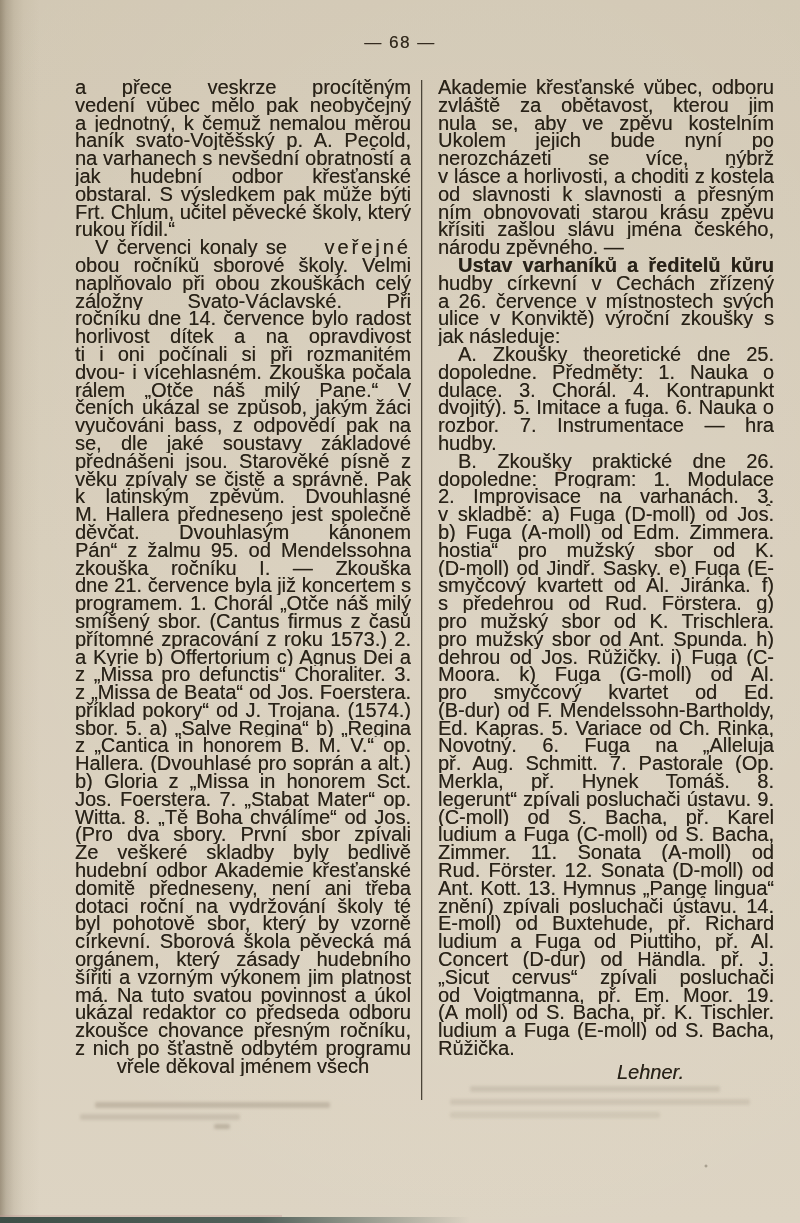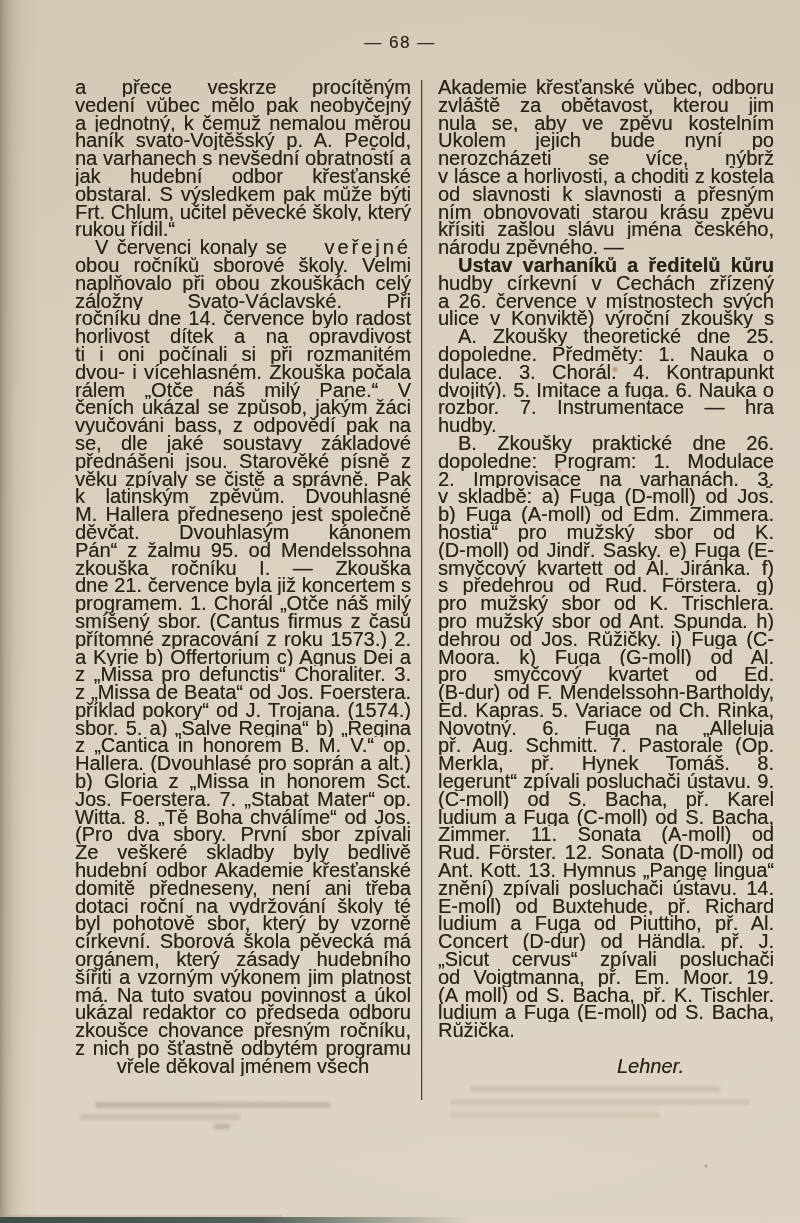--- a/index.html
+++ b/index.html
@@ -149,20 +149,21 @@
       <div class="line"><span>nerozcházeti se více, nýbrž pohromadě zůstati</span></div>
       <div class="line"><span>v lásce a horlivosti, a choditi z kostela do kostela,</span></div>
       <div class="line"><span>od slavnosti k slavnosti a přesným zpěvem církev-</span></div>
       <div class="line"><span>ním obnovovati starou krásu zpěvu posvátného a</span></div>
       <div class="line"><span>křísiti zašlou slávu jména českého, milovaného</span></div>
       <div class="line noj"><span>národu zpěvného. —</span></div>
       <div class="line indent"><span class="b">Ústav varhaníků a ředitelů kůru</span><span> jednotou přátel</span></div>
       <div class="line"><span>hudby církevní v Čechách zřízený konal dne 25.</span></div>
       <div class="line"><span>a 26. července v místnostech svých (Bartolomějská</span></div>
       <div class="line"><span>ulice v Konviktě) výroční zkoušky s programem,</span></div>
+      <div class="line noj"><span>jak následuje:</span></div>
       <div class="line indent"><span>A. Zkoušky theoretické dne 25. července v 9 hod.</span></div>
       <div class="line"><span>dopoledne. Předměty: 1. Nauka o harmonii. 2. Mo-</span></div>
       <div class="line"><span>dulace. 3. Chorál. 4. Kontrapunkt (jednoduchý a</span></div>
       <div class="line"><span>dvojitý). 5. Imitace a fuga. 6. Nauka o formách —</span></div>
       <div class="line"><span>rozbor. 7. Instrumentace — hra partitur. 8. Dějepis</span></div>
       <div class="line noj"><span>hudby.</span></div>
       <div class="line indent"><span>B. Zkoušky praktické dne 26. července v 9 hod.</span></div>
       <div class="line"><span>dopoledne: Program: 1. Modulace bez přípravy.</span></div>
       <div class="line"><span>2. Improvisace na varhanách. 3. Pokusy posluchačů</span></div>
       <div class="line"><span>v skladbě: a) Fuga (D-moll) od Jos. Novotnýho.</span></div>
@@ -189,21 +190,21 @@
       <div class="line"><span>Ant. Kott. 13. Hymnus „Pange lingua“ (v původním</span></div>
       <div class="line"><span>znění) zpívali posluchači ústavu. 14. Ciaconna</span></div>
       <div class="line"><span>E-moll) od Buxtehude, př. Richard Kaska 15. Prae-</span></div>
       <div class="line"><span>ludium a Fuga od Piuttiho, př. Al. Jiránek. 16.</span></div>
       <div class="line"><span>Concert (D-dur) od Händla. př. J. Saska 17. Tractus</span></div>
       <div class="line"><span>„Sicut cervus“ zpívali posluchači ústavu. 18. Sonata</span></div>
       <div class="line"><span>od Voigtmanna, př. Em. Moor. 19. Praeludium a</span></div>
       <div class="line"><span>(A moll) od S. Bacha, př. K. Tischler. 20. Prae-</span></div>
       <div class="line"><span>ludium a Fuga (E-moll) od S. Bacha, př. Josef</span></div>
       <div class="line noj"><span>Růžička.</span></div>
-      <div class="line noj aright" style="margin-top: 18px;"><span class="i">Lehner.</span></div>
+      <div class="line noj aright" style="margin-top: 6px;"><span class="i">Lehner.</span></div>
     </div>
 
   <div class="stain st1"></div>
   <div class="stain st2"></div>
   <div class="stain st3"></div>
 
   <div class="bleed bl1"></div>
   <div class="bleed bl2"></div>
   <div class="bleed bl3"></div>
   <div class="bleed br1"></div>

